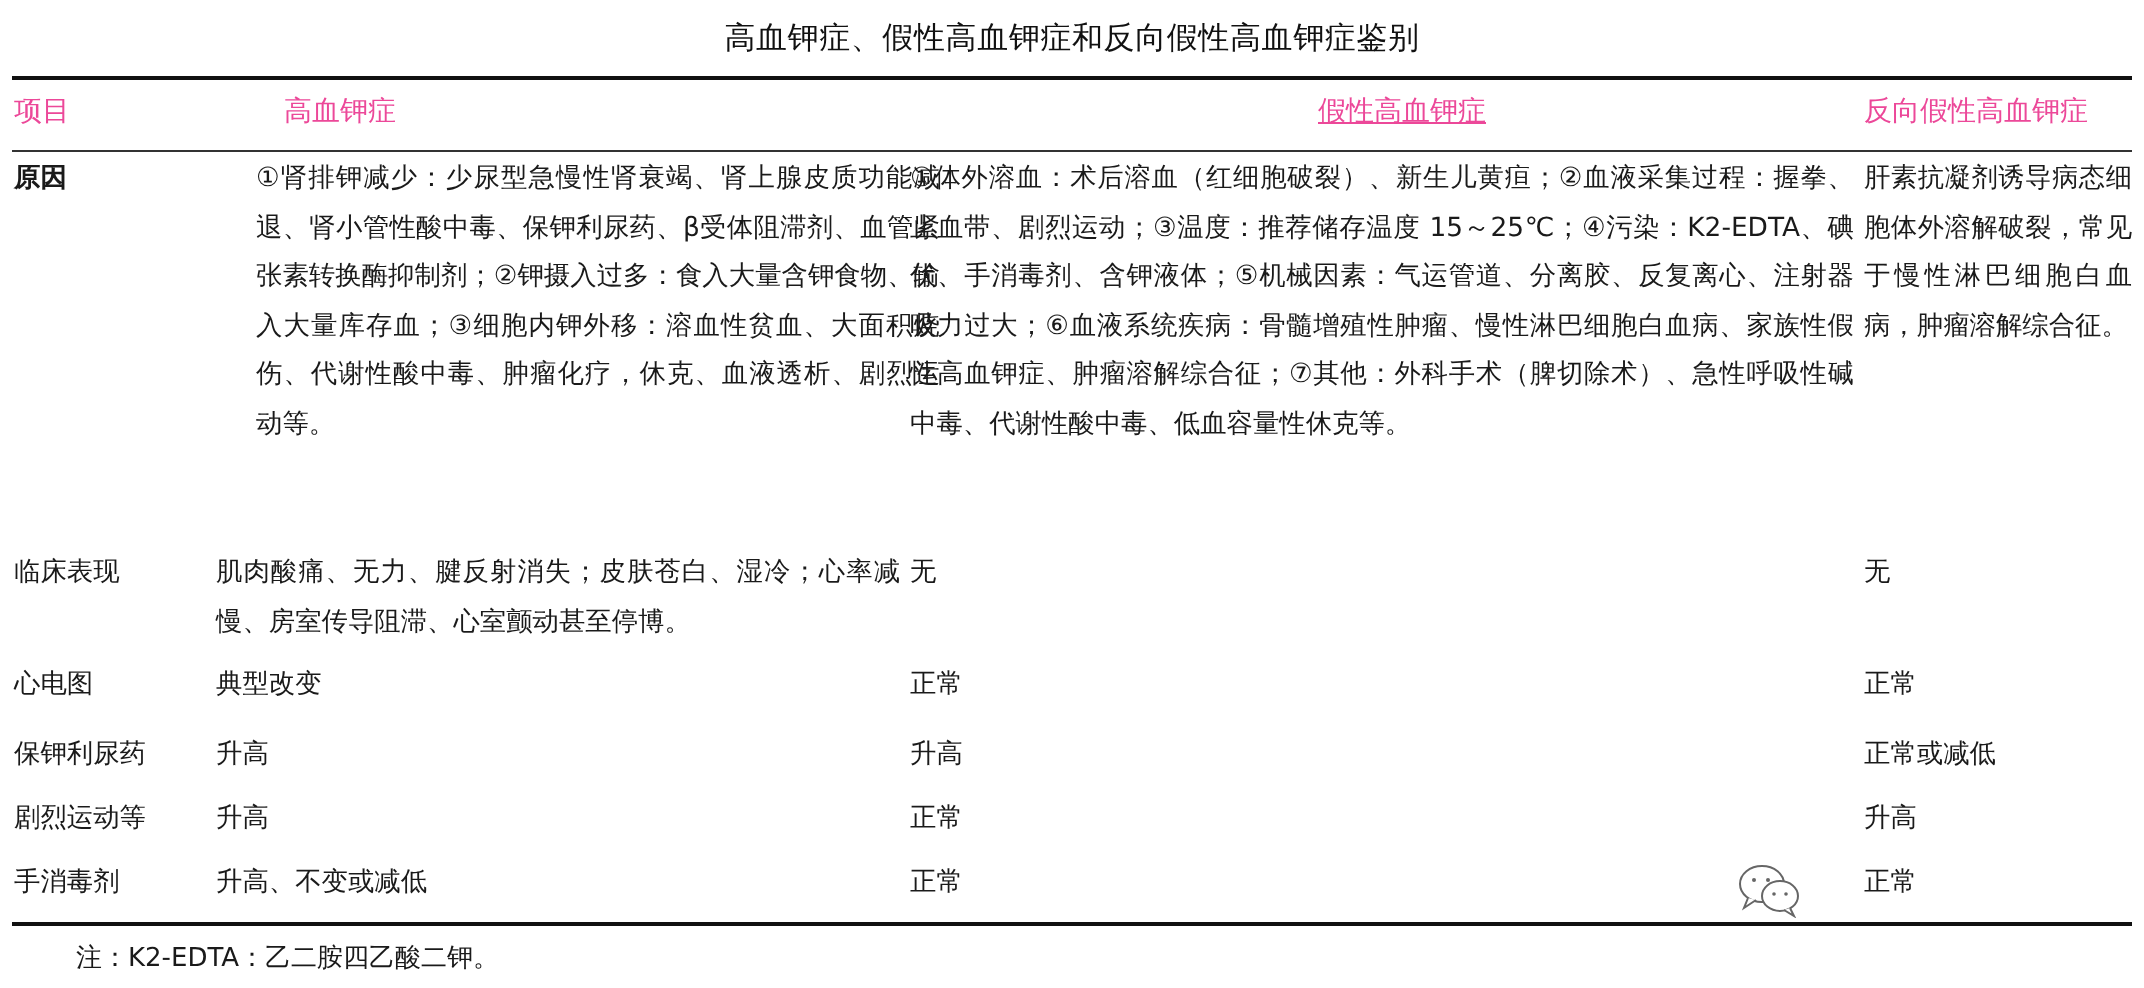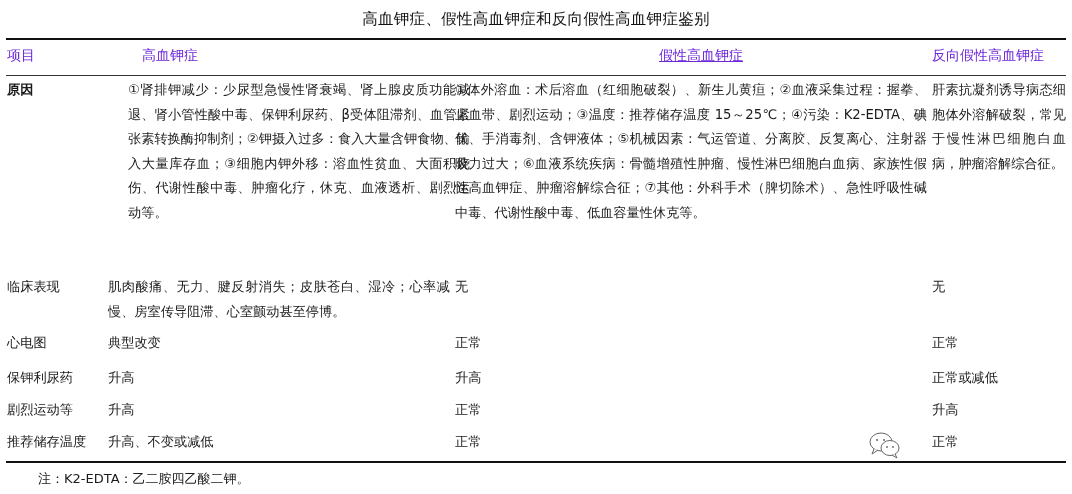--- a/index.html
+++ b/index.html
@@ -6,21 +6,21 @@
     html, body { width: 1072px; height: 494px; background: #ffffff; overflow: hidden; }
     body { font-family: "DejaVu Sans", "Liberation Sans", sans-serif; color: #1a1a1a; position: relative; }
     .title {
       position: absolute; left: 0; top: 9px; width: 1072px; text-align: center;
       font-size: 15.5px; color: #111; letter-spacing: 0.3px;
     }
     .rule-top { position: absolute; left: 6px; right: 6px; top: 38px; height: 2px; background: #111; }
     .rule-head { position: absolute; left: 6px; right: 6px; top: 75px; height: 1px; background: #333; }
     .rule-bottom { position: absolute; left: 6px; right: 6px; top: 461px; height: 2px; background: #111; }
     .cell { position: absolute; font-size: 13.2px; line-height: 24.6px; color: #1a1a1a; }
-    .hdr { position: absolute; top: 47px; font-size: 14px; color: #6d28d9; }
+    .hdr { position: absolute; top: 47px; font-size: 14px; color: #ec4899; }
     .col0 { left: 7px; width: 95px; }
     .col1 { left: 108px; width: 342px; text-align: justify; }
     .col2 { left: 455px; width: 472px; text-align: justify; }
     .col3 { left: 932px; width: 134px; text-align: justify; }
     .note { position: absolute; left: 38px; top: 470px; font-size: 13px; color: #1a1a1a; }
     .watermark {
       position: absolute; left: 868px; top: 431px; height: 28px; display: flex; align-items: center;
       color: #fff; font-size: 22px;
     }
     .watermark .wm-text {
@@ -73,21 +73,21 @@
 </div>
 
 <div>
   <div class="cell col0" style="top:398px;">剧烈运动等</div>
   <div class="cell col1" style="top:398px;">升高</div>
   <div class="cell col2" style="top:398px;">正常</div>
   <div class="cell col3" style="top:398px;">升高</div>
 </div>
 
 <div>
-  <div class="cell col0" style="top:430px;">推荐储存温度</div>
+  <div class="cell col0" style="top:430px;">手消毒剂</div>
   <div class="cell col1" style="top:430px;">升高、不变或减低</div>
   <div class="cell col2" style="top:430px;">正常</div>
   <div class="cell col3" style="top:430px;">正常</div>
 </div>
 
 <div class="rule-bottom"></div>
 
 <div class="watermark">
   <svg class="wm-icon" viewBox="0 0 34 28">
     <ellipse cx="13" cy="11" rx="11" ry="9" fill="#fff" stroke="#666" stroke-width="1"></ellipse>

